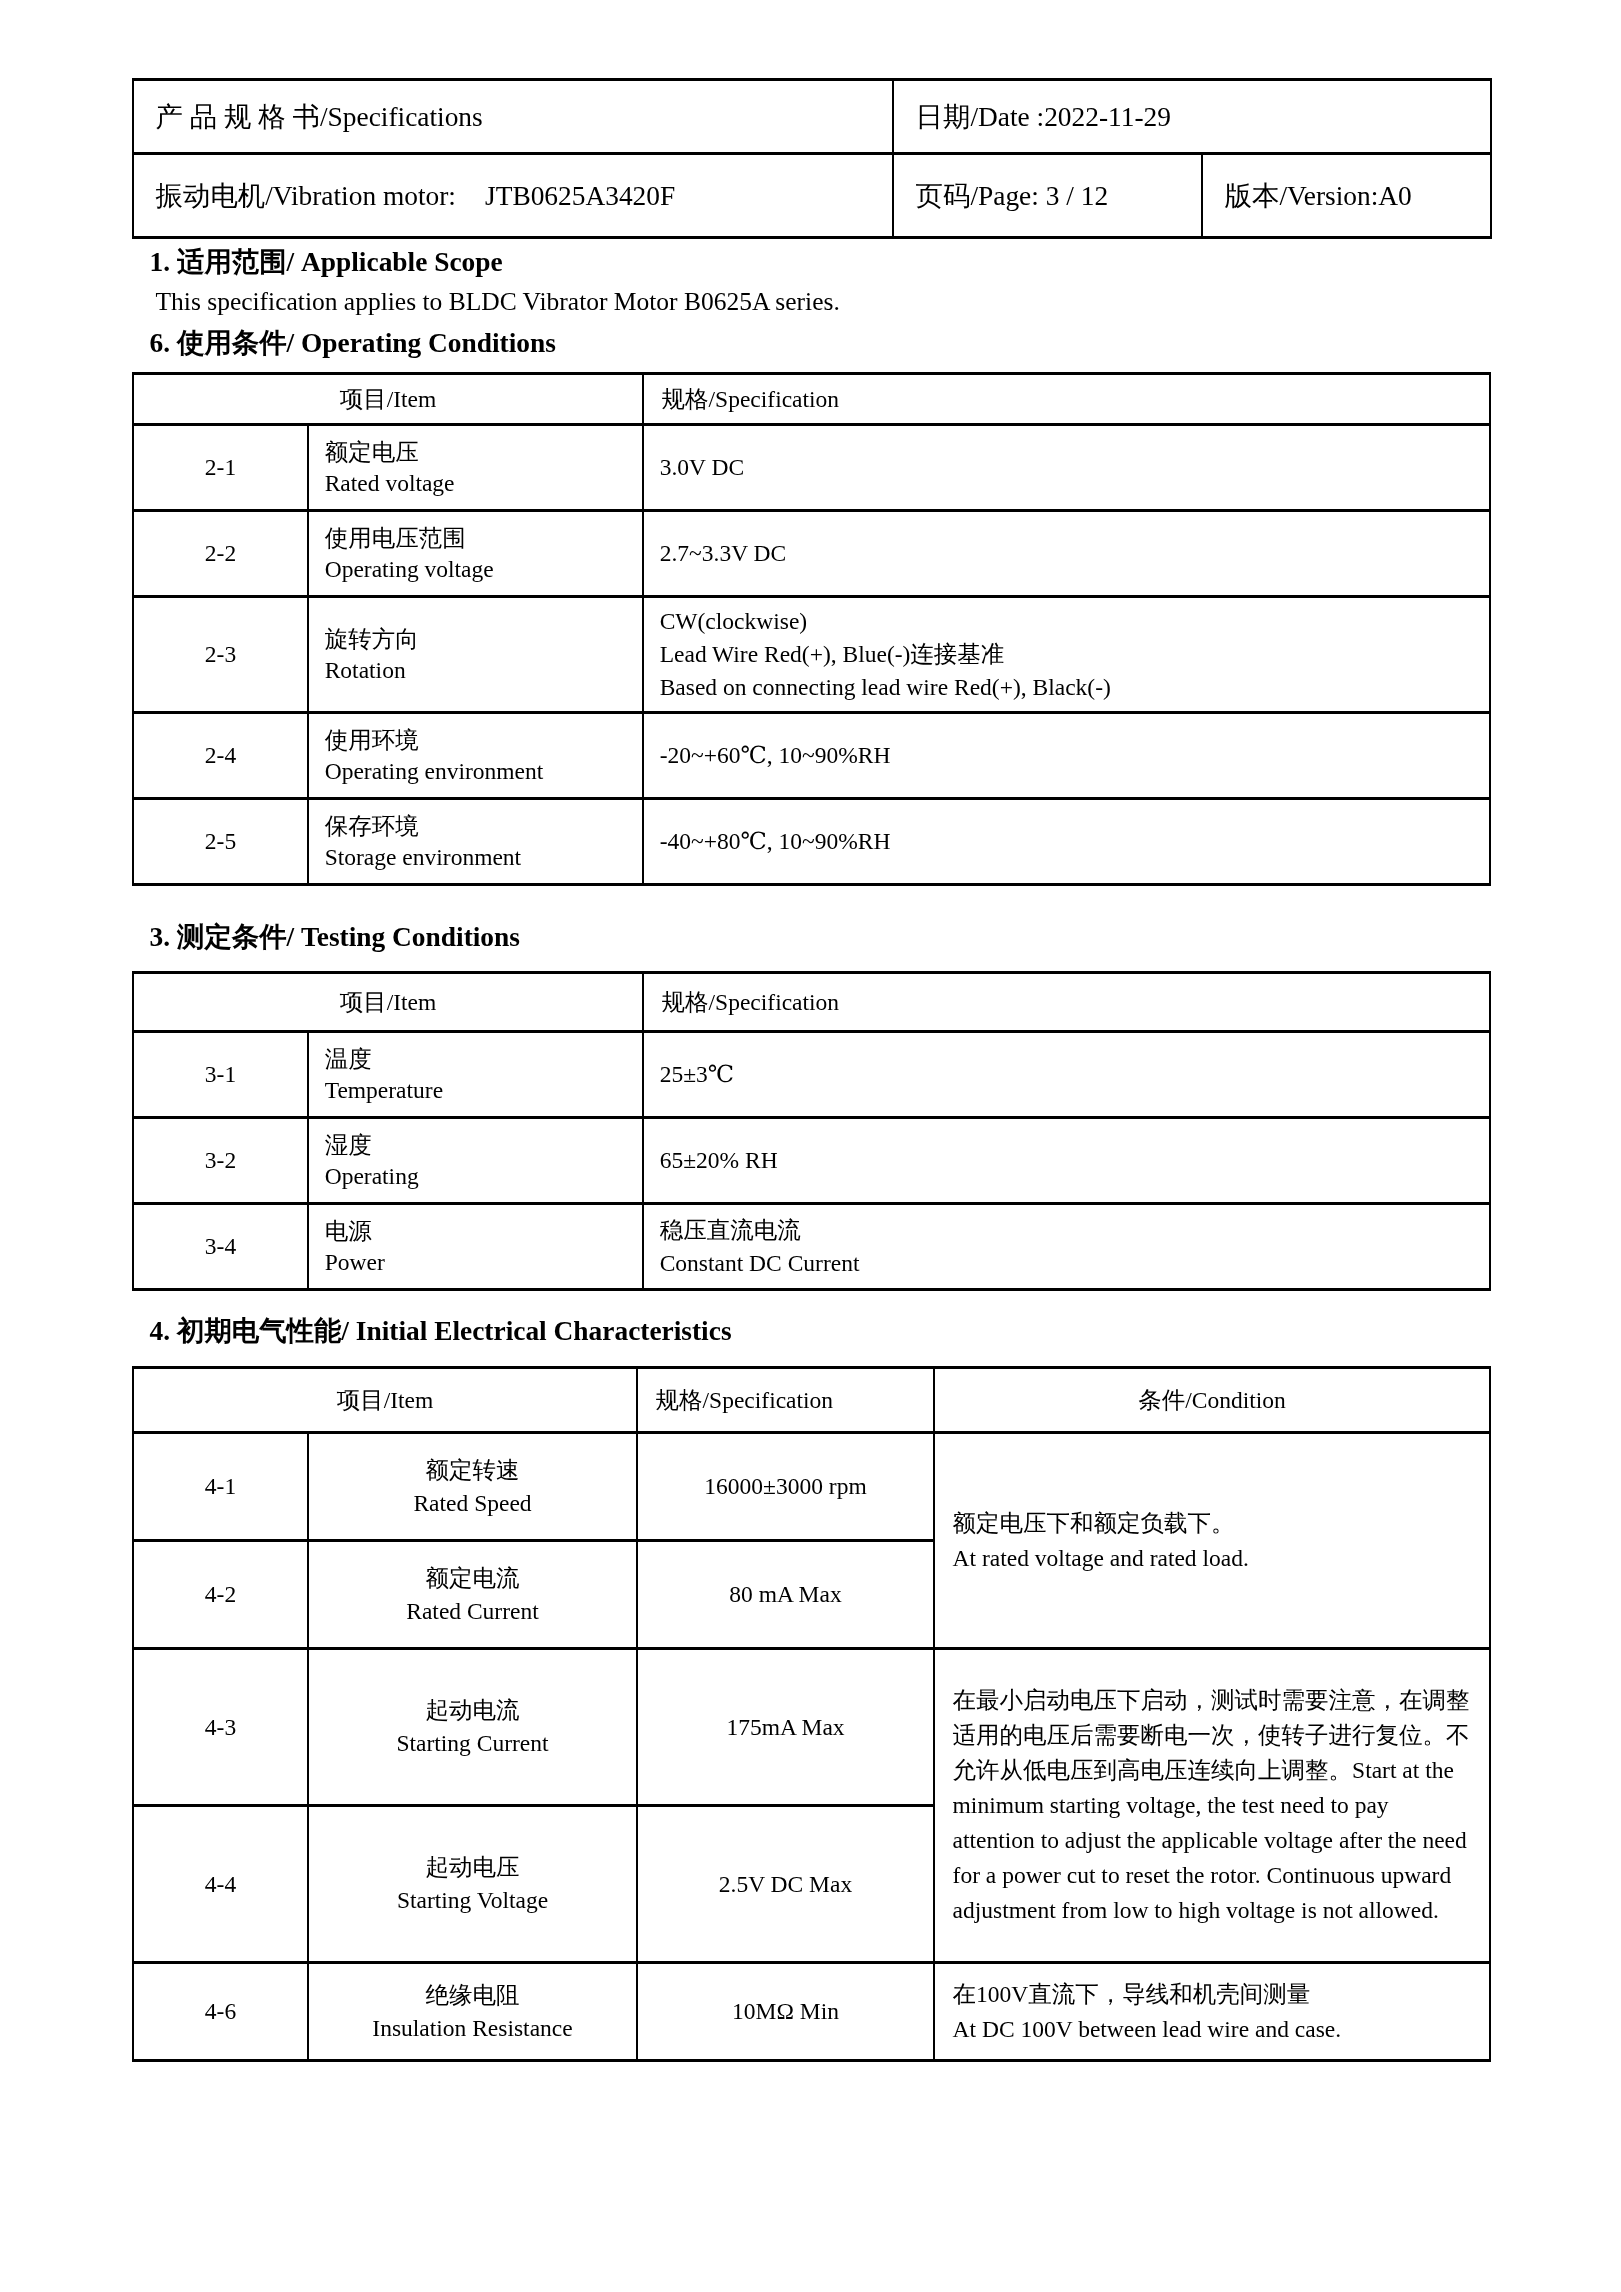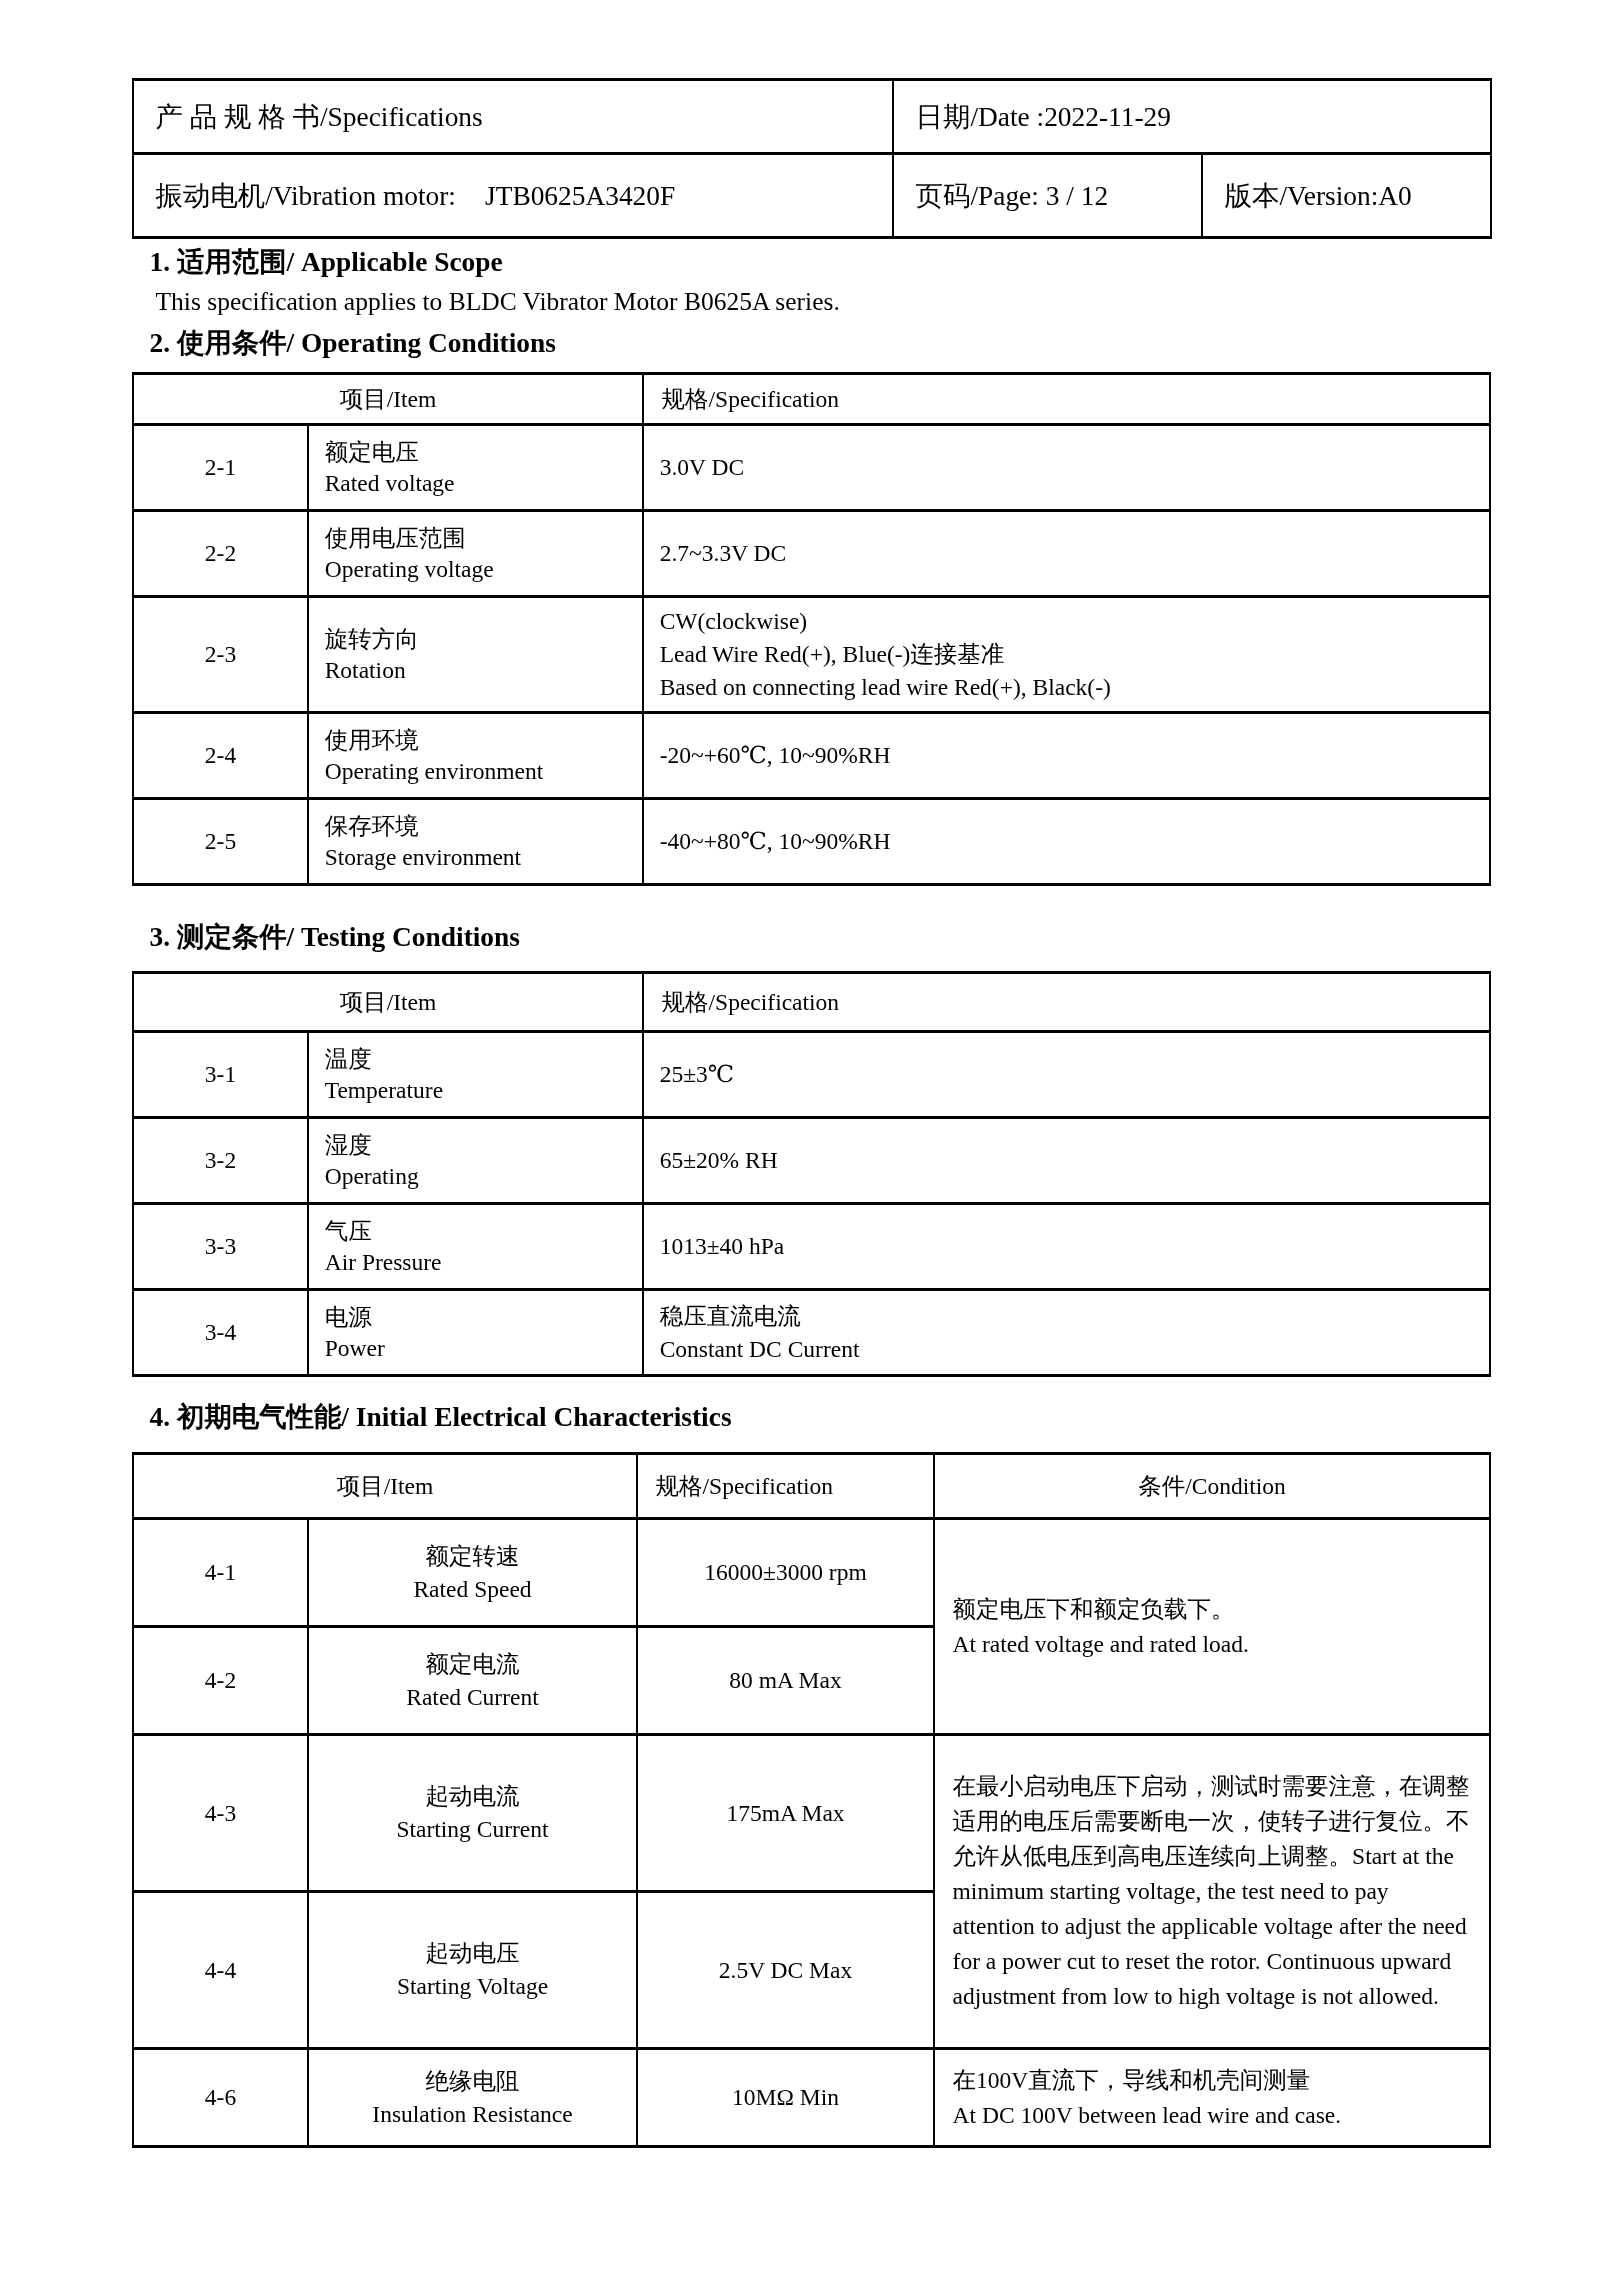--- a/index.html
+++ b/index.html
@@ -90,21 +90,21 @@
       </td>
       <td>页码/Page: 3 / 12</td>
       <td>版本/Version:A0</td>
     </tr>
   </tbody>
     </table>
 
   <div class="sec-heading h1">1. 适用范围/ Applicable Scope</div>
   <div class="intro-line">This specification applies to BLDC Vibrator Motor B0625A series.</div>
 
-  <div class="sec-heading h2">2. 使用条件/ Operating Conditions</div>
+  <div class="sec-heading h2">6. 使用条件/ Operating Conditions</div>
   <table class="spec-table t2">
     <colgroup>
         <col style="width:175px">
         <col style="width:335px">
         <col style="width:847px">
       </colgroup>
     <tbody>
         <tr>
       <th colspan="2" class="col-item-hdr">项目/Item</th>
       <th class="col-spec-hdr">规格/Specification</th>
@@ -174,28 +174,20 @@
       </td>
       <td class="spec-cell">25±3℃</td>
     </tr>
     <tr class="r88">
       <td class="num-cell">3-2</td>
       <td class="item-cell">
         <div>湿度</div>
         <div>Operating</div>
       </td>
       <td class="spec-cell">65±20% RH</td>
-    </tr>
-    <tr class="r88">
-      <td class="num-cell">3-3</td>
-      <td class="item-cell">
-        <div>气压</div>
-        <div>Air Pressure</div>
-      </td>
-      <td class="spec-cell">1013±40 hPa</td>
     </tr>
     <tr class="r88">
       <td class="num-cell">3-4</td>
       <td class="item-cell">
         <div>电源</div>
         <div>Power</div>
       </td>
       <td class="spec-cell">稳压直流电流
 Constant DC Current</td>
     </tr>

